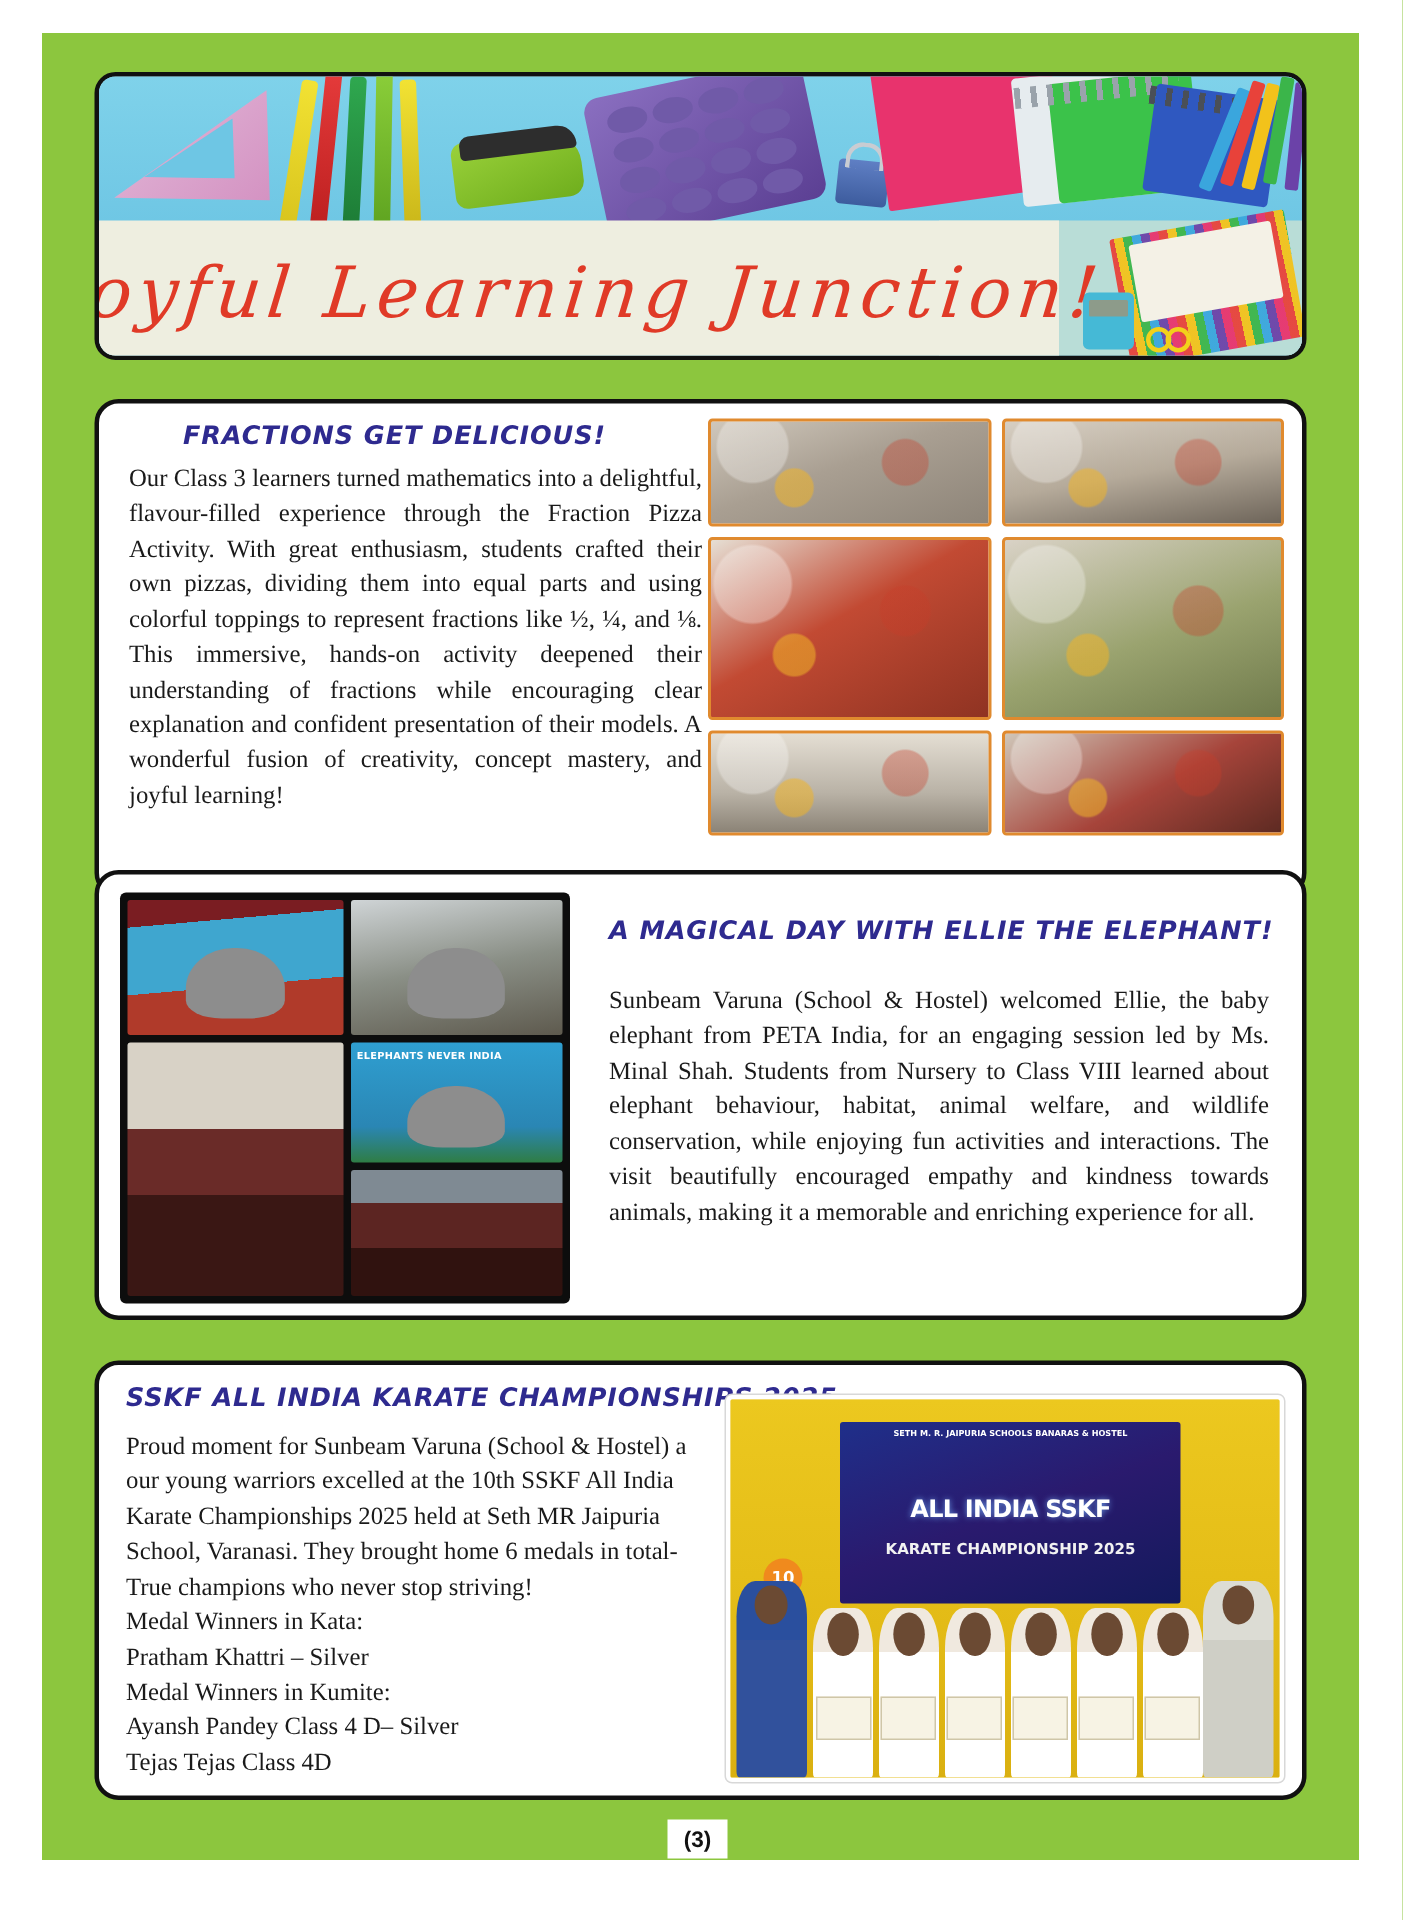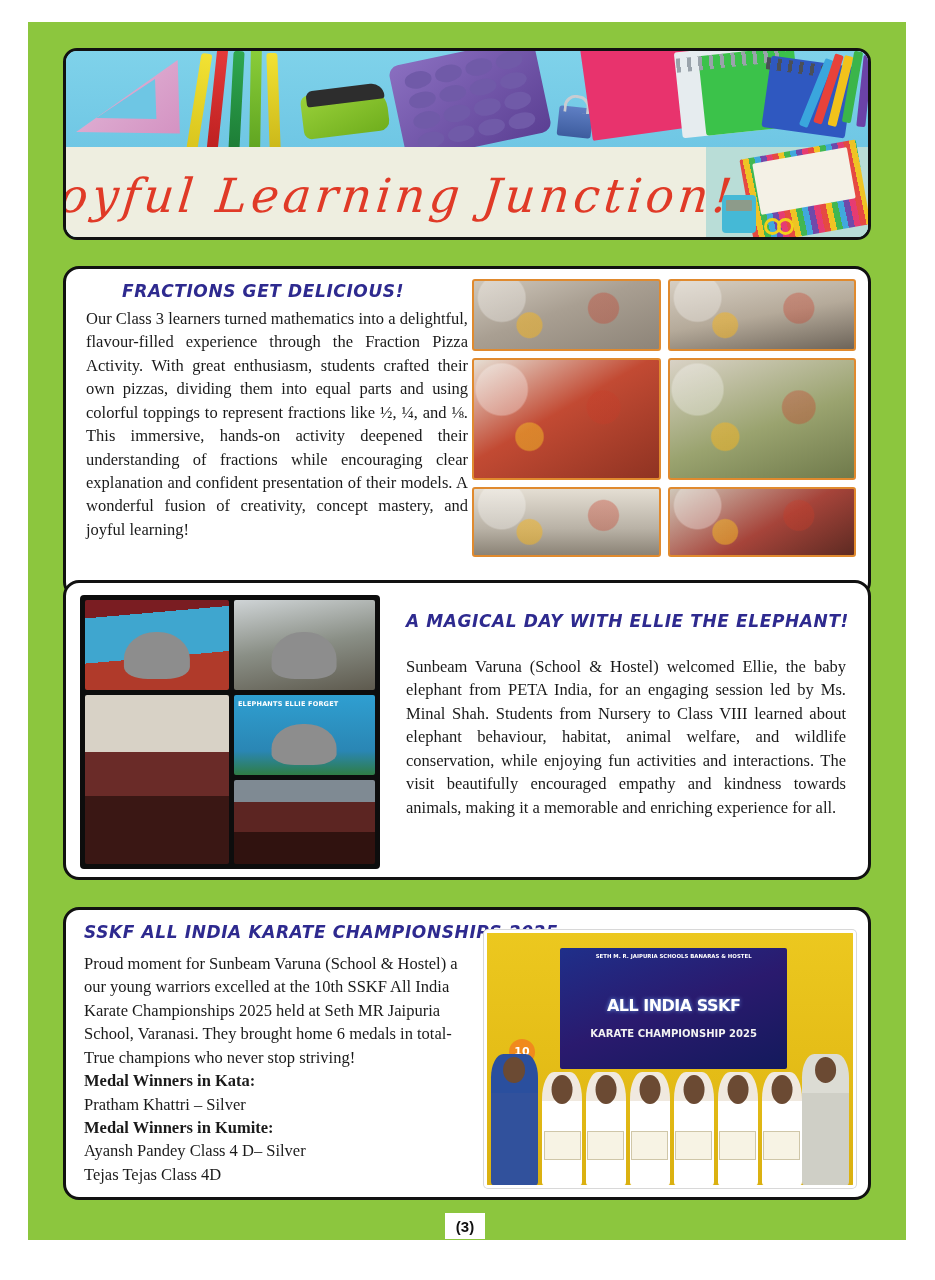--- a/index.html
+++ b/index.html
@@ -352,21 +352,21 @@
     background: linear-gradient(180deg,#2a4f9e 0 30%, #31519c 30% 100%);
     border-radius: 26% 26% 4% 4% / 18% 18% 3% 3%;
   }
   .adult::before {
     content:''; position: absolute; left: 50%; top: 2%;
     transform: translateX(-50%); width: 46%; height: 20%;
     background: #6b4a33; border-radius: 50%;
   }
   .adult.right { background: linear-gradient(180deg,#dcdcd4 0 30%, #cfcfc6 30% 100%); }
 
-  .bold-line { font-weight: bold; }
+  .bold-line { font-weight: normal; }
 
   
   .page-num {
     position: absolute;
     left: 445px; top: 1213px;
     width: 40px; height: 26px;
     background: #ffffff;
     display: flex; align-items: center; justify-content: center;
     font-family: "Liberation Sans", sans-serif;
     font-size: 15px; font-weight: bold; color: #111;
@@ -453,21 +453,21 @@
 <div class="card" id="card-elephant">
   <div class="photo-collage-elephant">
     <div class="pc stage">
       <div class="eleph-sil"></div>
     </div>
     <div class="pc feed">
       <div class="eleph-sil"></div>
     </div>
     <div class="pc crowd1"></div>
     <div class="pc banner">
-      <div class="banner-cap">ELEPHANTS ELLIE FORGET</div>
+      <div class="banner-cap">ELEPHANTS NEVER INDIA</div>
       <div class="eleph-sil"></div>
     </div>
     <div class="pc crowd2"></div>
   </div>
   <div class="heading-row">
     <div class="sec-heading">A MAGICAL DAY WITH ELLIE THE ELEPHANT!</div>
   </div>
   <div class="text-col">
     <p class="body-text">Sunbeam Varuna (School &amp; Hostel) welcomed Ellie, the baby elephant from PETA India, for an engaging session led by Ms. Minal Shah. Students from Nursery to Class VIII learned about elephant behaviour, habitat, animal welfare, and wildlife conservation, while enjoying fun activities and interactions. The visit beautifully encouraged empathy and kindness towards animals, making it a memorable and enriching experience for all.</p>
   </div>

